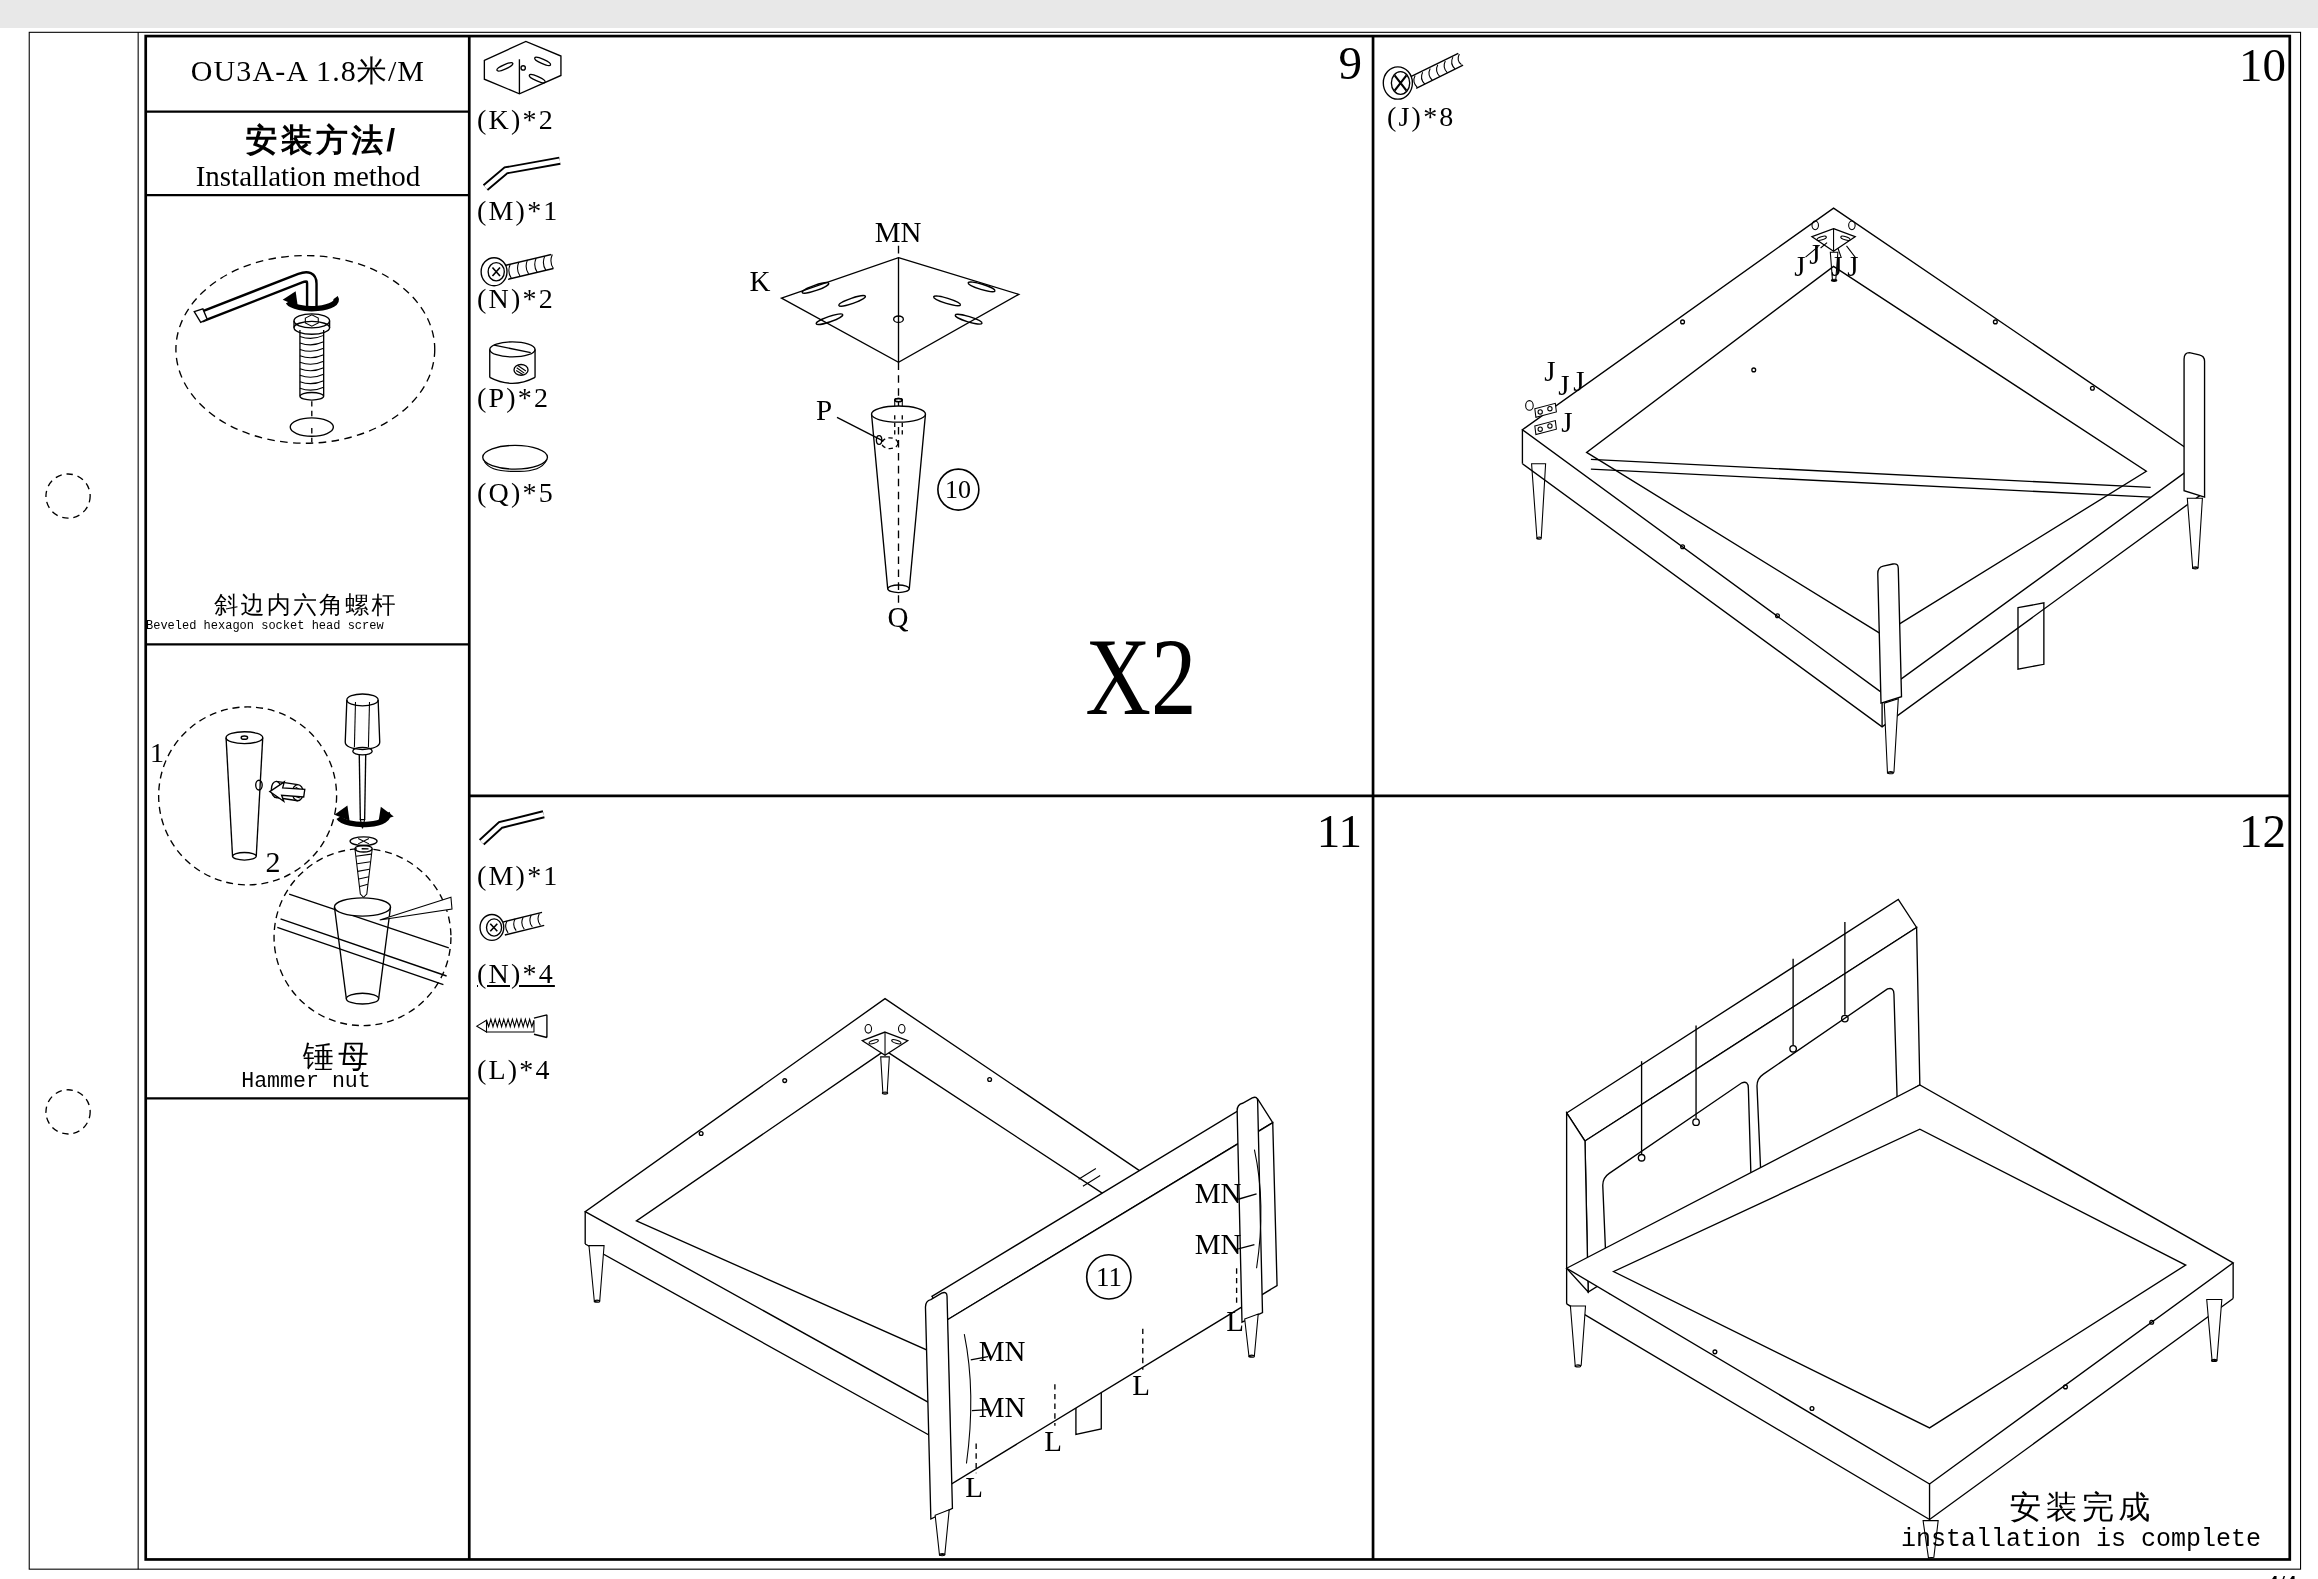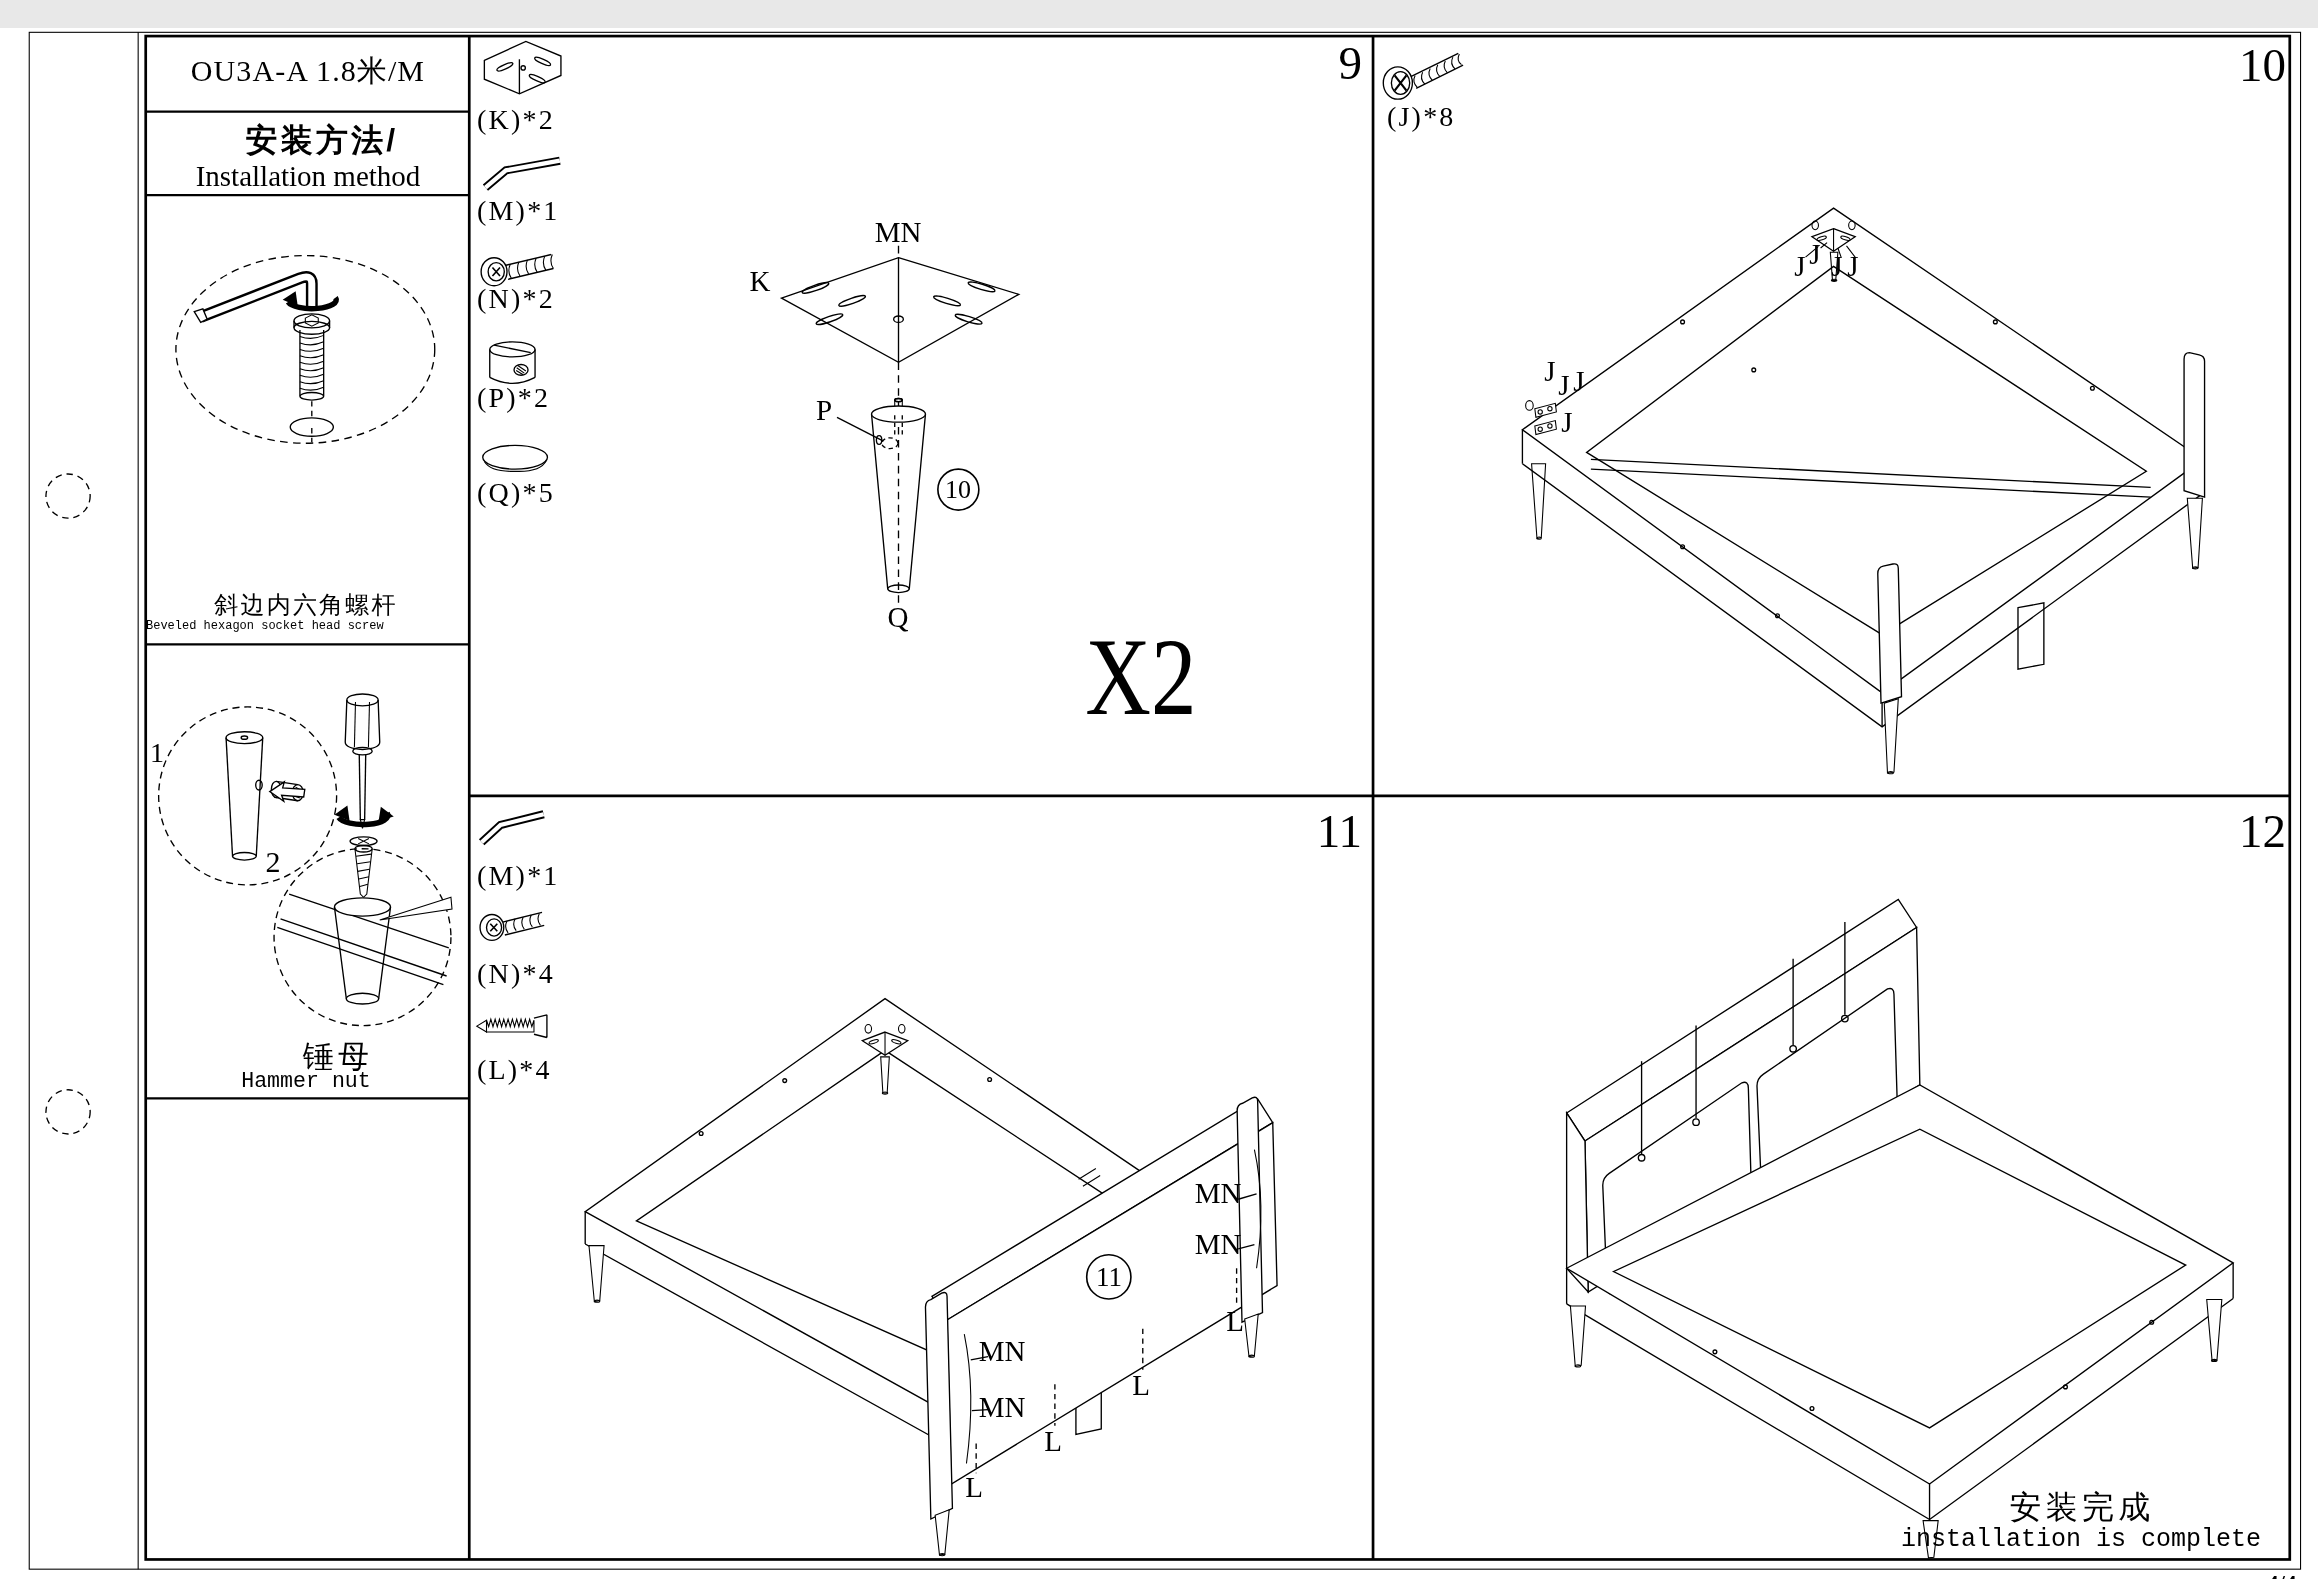--- a/index.html
+++ b/index.html
@@ -364,21 +364,21 @@
   <div class="lbl dlbl ctr" style="left:1815px;top:226px;">J</div>
   <div class="lbl dlbl ctr" style="left:1837px;top:238px;">J</div>
   <div class="lbl dlbl ctr" style="left:1853px;top:238px;">J</div>
   <div class="lbl dlbl ctr" style="left:1550px;top:343px;">J</div>
   <div class="lbl dlbl ctr" style="left:1564px;top:357px;">J</div>
   <div class="lbl dlbl ctr" style="left:1579px;top:353px;">J</div>
   <div class="lbl dlbl ctr" style="left:1567px;top:394px;">J</div>
 
   <div class="lbl panelnum" style="right:957px;top:780px;">11</div>
   <div class="lbl partlbl" style="left:477px;top:834px;">(M)*1</div>
-  <div class="lbl partlbl" style="left:477px;top:932px;">(N)*4</div>
+  <div class="lbl partlbl" style="left:477px;top:932px;text-decoration:underline;">(N)*4</div>
   <div class="lbl partlbl" style="left:477px;top:1028px;">(L)*4</div>
   <div class="lbl dlbl ctr" style="left:1218px;top:1165px;">MN</div>
   <div class="lbl dlbl ctr" style="left:1218px;top:1216px;">MN</div>
   <div class="lbl dlbl ctr" style="left:1235px;top:1293px;">L</div>
   <div class="lbl dlbl ctr" style="left:1002px;top:1323px;">MN</div>
   <div class="lbl dlbl ctr" style="left:1002px;top:1379px;">MN</div>
   <div class="lbl dlbl ctr" style="left:1141px;top:1357px;">L</div>
   <div class="lbl dlbl ctr" style="left:1053px;top:1413px;">L</div>
   <div class="lbl dlbl ctr" style="left:974px;top:1459px;">L</div>
   <div class="lbl serif ctr" style="left:1109px;top:1249px;font-size:27px;">11</div>

